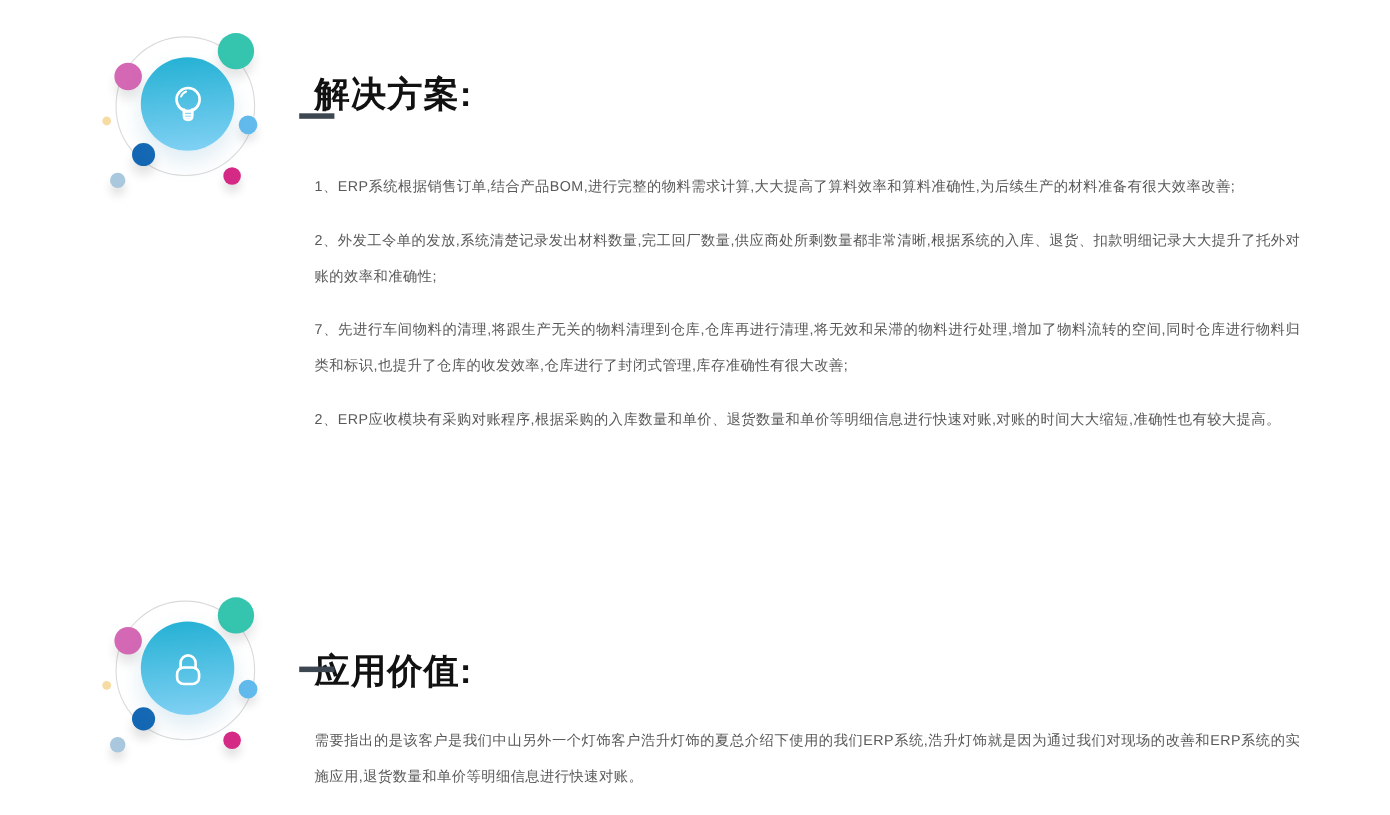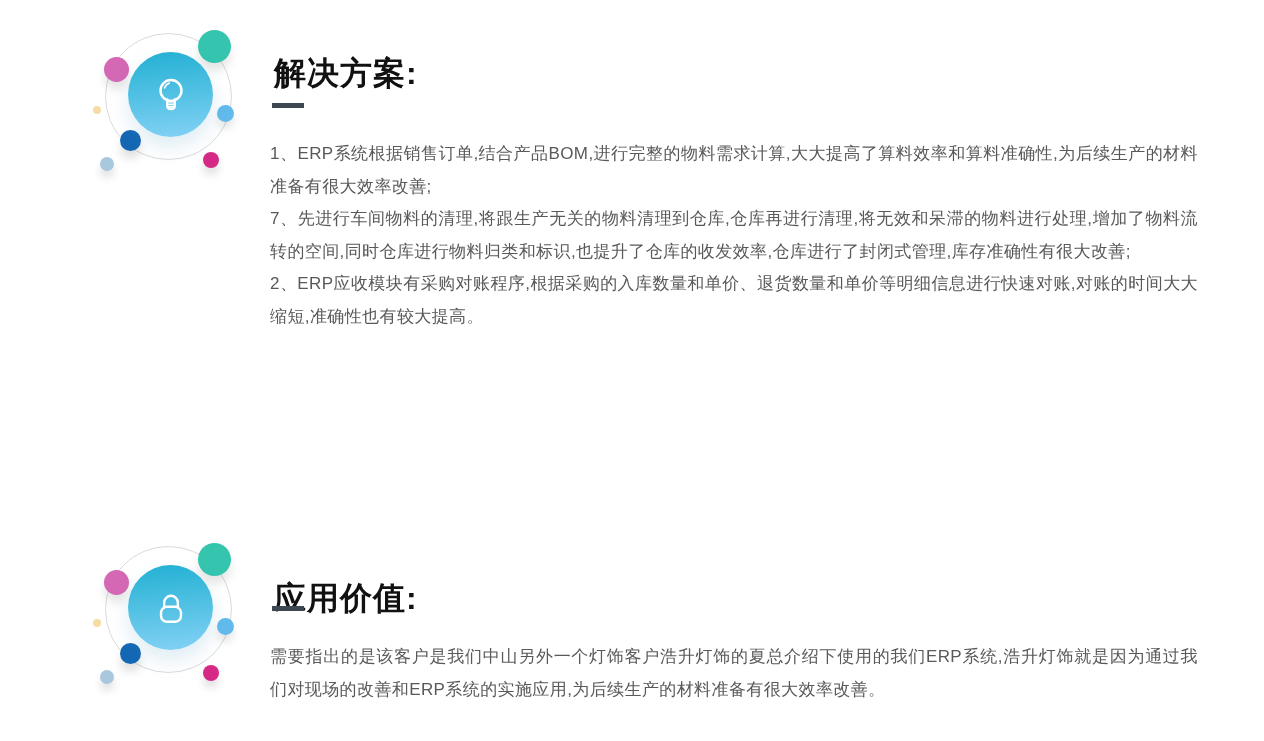--- a/index.html
+++ b/index.html
@@ -23,33 +23,33 @@
   .main-circle svg{position:static;border-radius:0;}
   .dot-teal      {left:113px;top:5px;  width:33px;height:33px;background:#35c4ae;box-shadow:0 8px 10px rgba(0,0,0,0.10);}
   .dot-pink      {left:19px; top:32px; width:25px;height:25px;background:#d468b4;box-shadow:0 8px 10px rgba(0,0,0,0.10);}
   .dot-yellow    {left:8px;  top:81px; width:8px; height:8px; background:#f6dca2;}
   .dot-lightblue {left:132px;top:80px; width:17px;height:17px;background:#62bbec;box-shadow:0 7px 9px rgba(0,0,0,0.10);}
   .dot-darkblue  {left:35px; top:105px;width:21px;height:21px;background:#1467b3;box-shadow:0 8px 10px rgba(0,0,0,0.12);}
   .dot-paleblue  {left:15px; top:132px;width:14px;height:14px;background:#a9c8de;box-shadow:0 7px 9px rgba(0,0,0,0.12);}
   .dot-magenta   {left:118px;top:127px;width:16px;height:16px;background:#d42a86;box-shadow:0 7px 9px rgba(0,0,0,0.12);}
   
   .title{
-    position:absolute;left:270px;margin:4px;
+    position:absolute;left:270px;margin:16px;
     font-size:32px;font-weight:700;color:#111111;letter-spacing:1px;
   }
   .title.s1{top:48px;}
   .title.s2{top:573px;}
   .dash{position:absolute;left:272px;width:32px;height:5px;background:#3d4752;}
   .dash.s1{top:103px;}
   .dash.s2{top:606px;}
   .paras{position:absolute;left:270px;width:928px;}
   .paras.s1{top:138px;}
   .paras.s2{top:641px;}
   .paras p{
-    margin:0;font-size:17px;line-height:32.6px;color:#595959;
+    margin:16px;font-size:13px;line-height:32.6px;color:#595959;
     text-align:justify;letter-spacing:0.4px;
   }
 </style>
 </head>
 <body>
 
 <div class="cluster s1">
   <span class="ring"></span>
   <span class="dot-teal"></span>
   <span class="dot-pink"></span>
@@ -68,20 +68,21 @@
       <path d="M17.6 16.8 A8 8 0 0 1 22.2 12.2" stroke-width="1.8"></path>
     </svg>
   </span>
 </div>
 
 <h2 class="title s1">解决方案:</h2>
 <div class="dash s1"></div>
 
 <div class="paras s1">
   <p>1、ERP系统根据销售订单,结合产品BOM,进行完整的物料需求计算,大大提高了算料效率和算料准确性,为后续生产的材料准备有很大效率改善;</p>
+  <p>2、外发工令单的发放,系统清楚记录发出材料数量,完工回厂数量,供应商处所剩数量都非常清晰,根据系统的入库、退货、扣款明细记录大大提升了托外对账的效率和准确性;</p>
   <p>7、先进行车间物料的清理,将跟生产无关的物料清理到仓库,仓库再进行清理,将无效和呆滞的物料进行处理,增加了物料流转的空间,同时仓库进行物料归类和标识,也提升了仓库的收发效率,仓库进行了封闭式管理,库存准确性有很大改善;</p>
   <p>2、ERP应收模块有采购对账程序,根据采购的入库数量和单价、退货数量和单价等明细信息进行快速对账,对账的时间大大缩短,准确性也有较大提高。</p>
 </div>
 
 <div class="cluster s2">
   <span class="ring"></span>
   <span class="dot-teal"></span>
   <span class="dot-pink"></span>
   <span class="dot-yellow"></span>
   <span class="dot-lightblue"></span>
@@ -93,14 +94,14 @@
       <path d="M17.2 23.5 V18.6 a6.8 6.8 0 0 1 13.6 0 V23.5"></path>
       <rect x="14" y="22.8" width="20" height="15" rx="6"></rect>
     </svg>
   </span>
 </div>
 
 <h2 class="title s2">应用价值:</h2>
 <div class="dash s2"></div>
 
 <div class="paras s2">
-  <p>需要指出的是该客户是我们中山另外一个灯饰客户浩升灯饰的夏总介绍下使用的我们ERP系统,浩升灯饰就是因为通过我们对现场的改善和ERP系统的实施应用,为后续生产的材料准备有很大效率改善。</p>
+  <p>需要指出的是该客户是我们中山另外一个灯饰客户浩升灯饰的夏总介绍下使用的我们ERP系统,浩升灯饰就是因为通过我们对现场的改善和ERP系统的实施应用,退货数量和单价等明细信息进行快速对账。</p>
 </div>
 
 </body></html>

